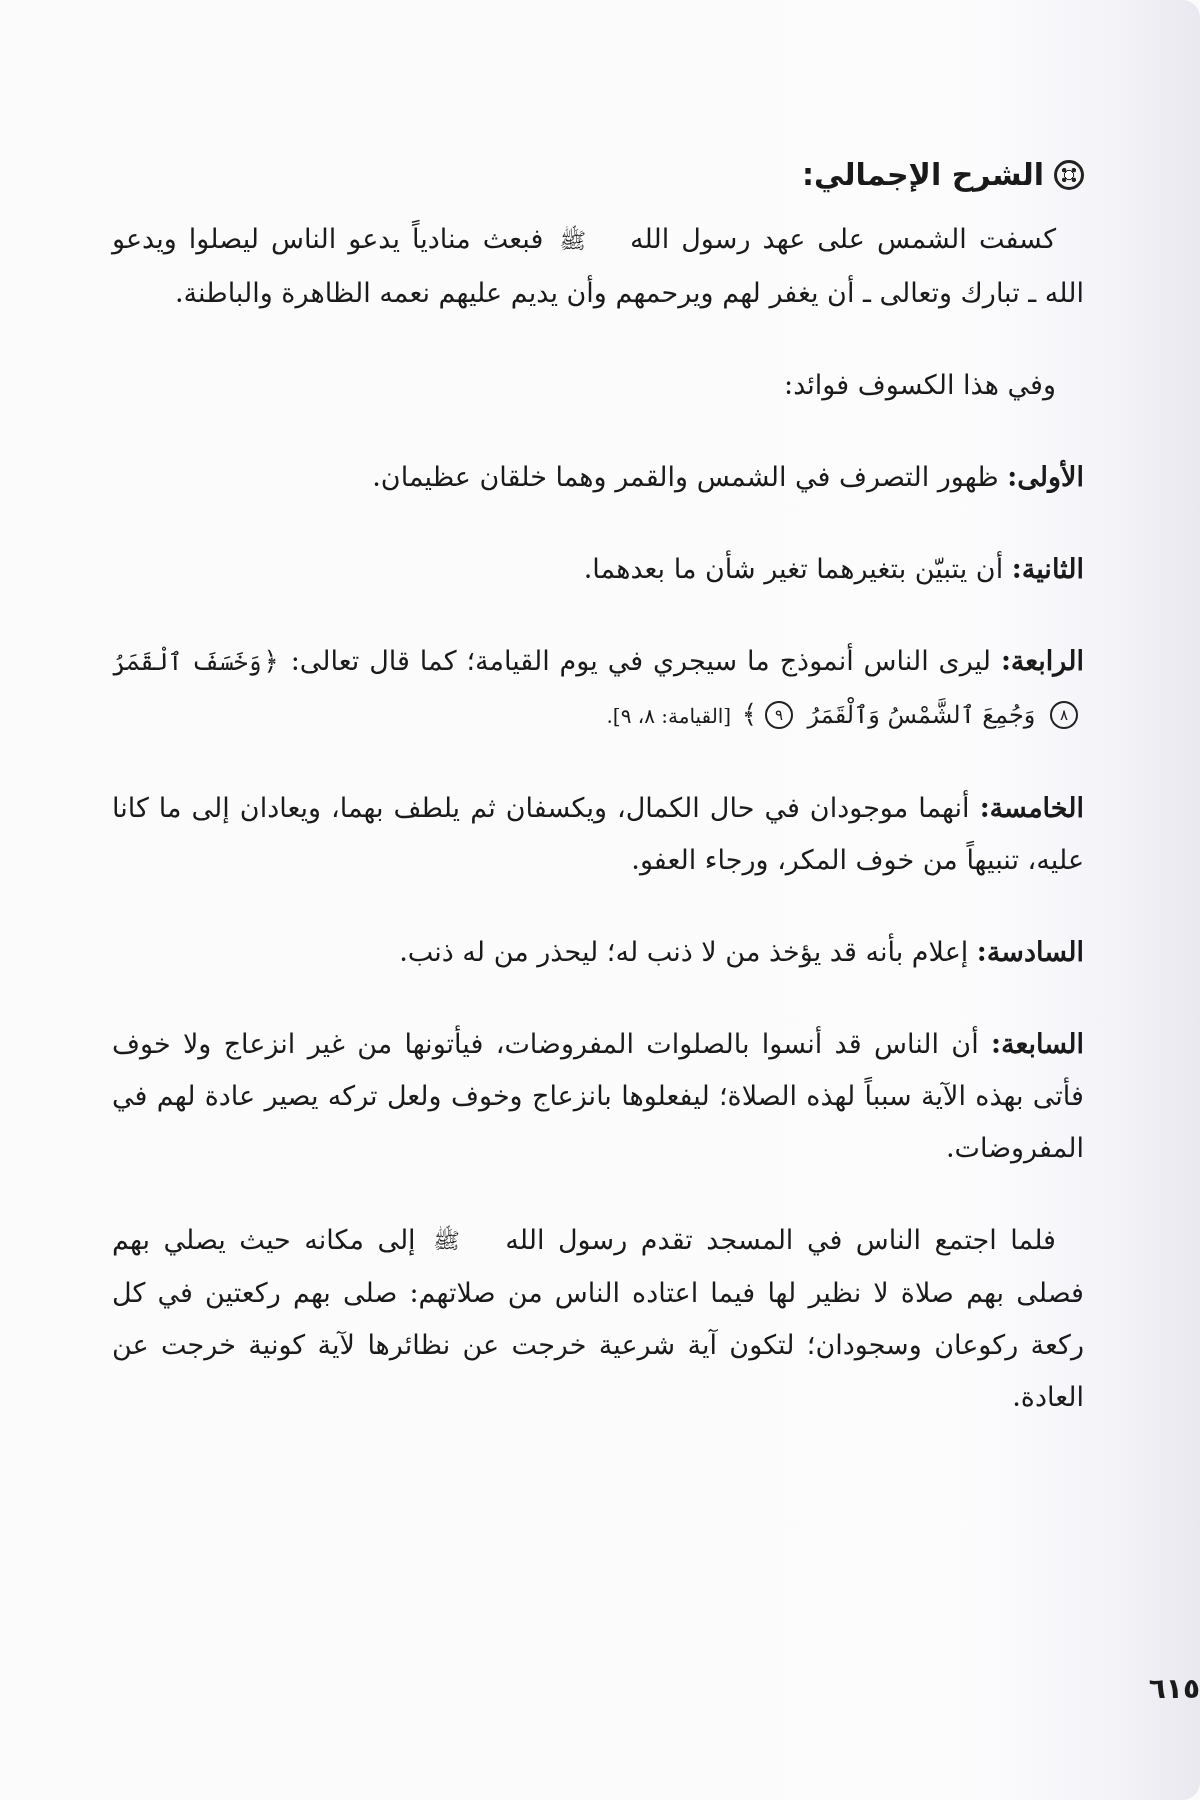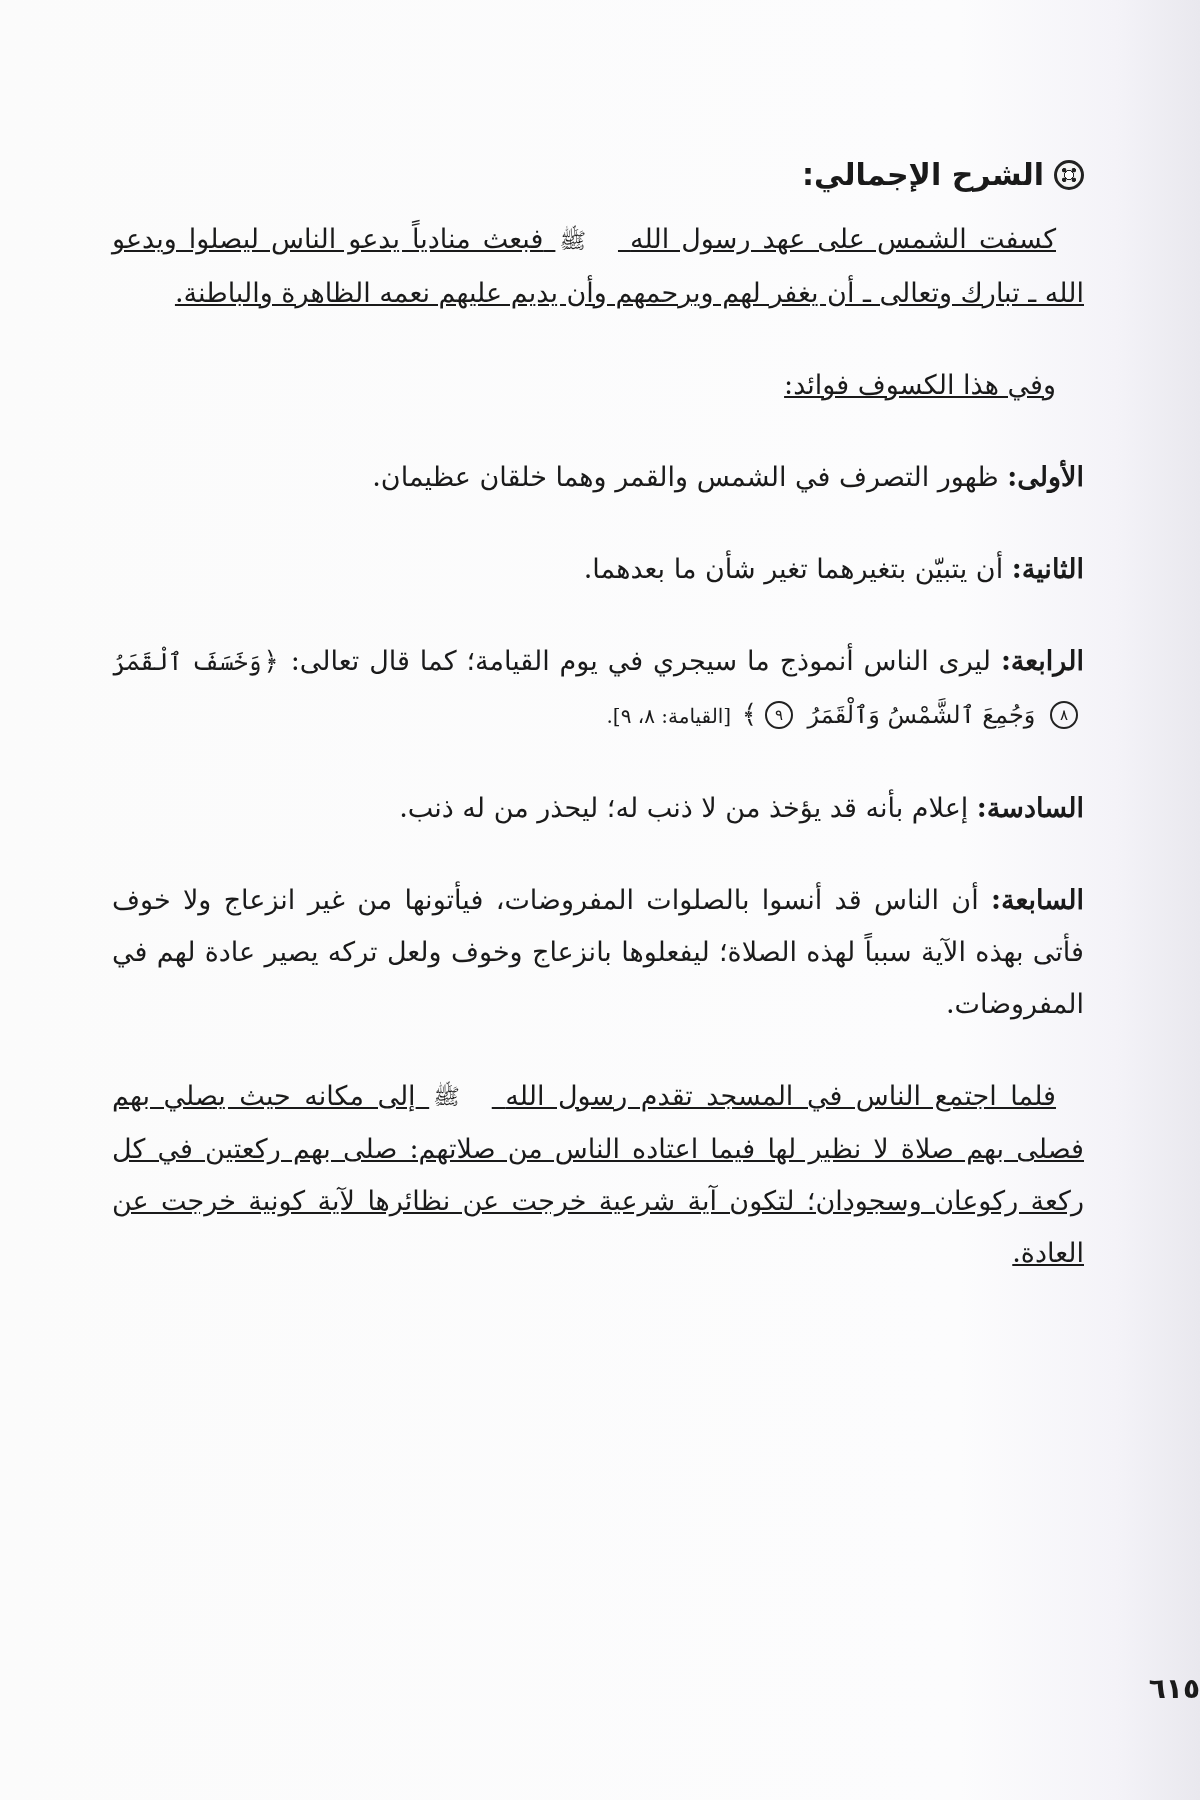--- a/index.html
+++ b/index.html
@@ -10,20 +10,21 @@
       overflow: hidden;
       background: #fbfbfc;
     }
     .page {
       position: relative;
       width: 1200px;
       height: 1800px;
       background: linear-gradient(to right, #fbfbfb 0%, #fcfcfd 80%, #f4f3f8 93%, #e9e8ee 100%);
       font-family: "DejaVu Serif", "Liberation Serif", serif;
       color: #1a1a1a;
+      border-radius: 18px;
     }
     .content {
       position: absolute;
       top: 155px;
       left: 112px;
       width: 972px;
       direction: rtl;
       text-align: justify;
       text-align-last: right;
       font-size: 27px;
@@ -55,21 +56,20 @@
       flex: 0 0 auto;
     }
     p {
       margin: 0;
     }
     .para {
       margin-bottom: 40px;
     }
     .indent {
       text-indent: 28px;
-      text-decoration: underline;
     }
     .lead {
       font-weight: bold;
     }
     .honorific {
       display: inline-block;
       font-size: 22px;
       padding: 0 4px;
       vertical-align: middle;
     }
@@ -143,20 +143,24 @@
     <p class="para">
       <span class="lead">الرابعة:</span>
       <span>ليرى الناس أنموذج ما سيجري في يوم القيامة؛ كما قال تعالى:</span>
       <span class="ayah-bracket">﴿</span><span class="ayah-text">وَخَسَفَ ٱلْقَمَرُ</span>
       <span class="ayah-marker">٨</span>
       <span class="ayah-text">وَجُمِعَ ٱلشَّمْسُ وَٱلْقَمَرُ</span>
       <span class="ayah-marker">٩</span><span class="ayah-bracket">﴾</span>
       <span class="citation">[القيامة: ٨، ٩].</span>
     </p>
 
+    <p class="para">
+      <span class="lead">الخامسة:</span>
+      <span>أنهما موجودان في حال الكمال، ويكسفان ثم يلطف بهما، ويعادان إلى ما كانا عليه، تنبيهاً من خوف المكر، ورجاء العفو.</span>
+    </p>
 
     <p class="para">
       <span class="lead">السادسة:</span>
       <span>إعلام بأنه قد يؤخذ من لا ذنب له؛ ليحذر من له ذنب.</span>
     </p>
 
     <p class="para">
       <span class="lead">السابعة:</span>
       <span>أن الناس قد أنسوا بالصلوات المفروضات، فيأتونها من غير انزعاج ولا خوف فأتى بهذه الآية سبباً لهذه الصلاة؛ ليفعلوها بانزعاج وخوف ولعل تركه يصير عادة لهم في المفروضات.</span>
     </p>

